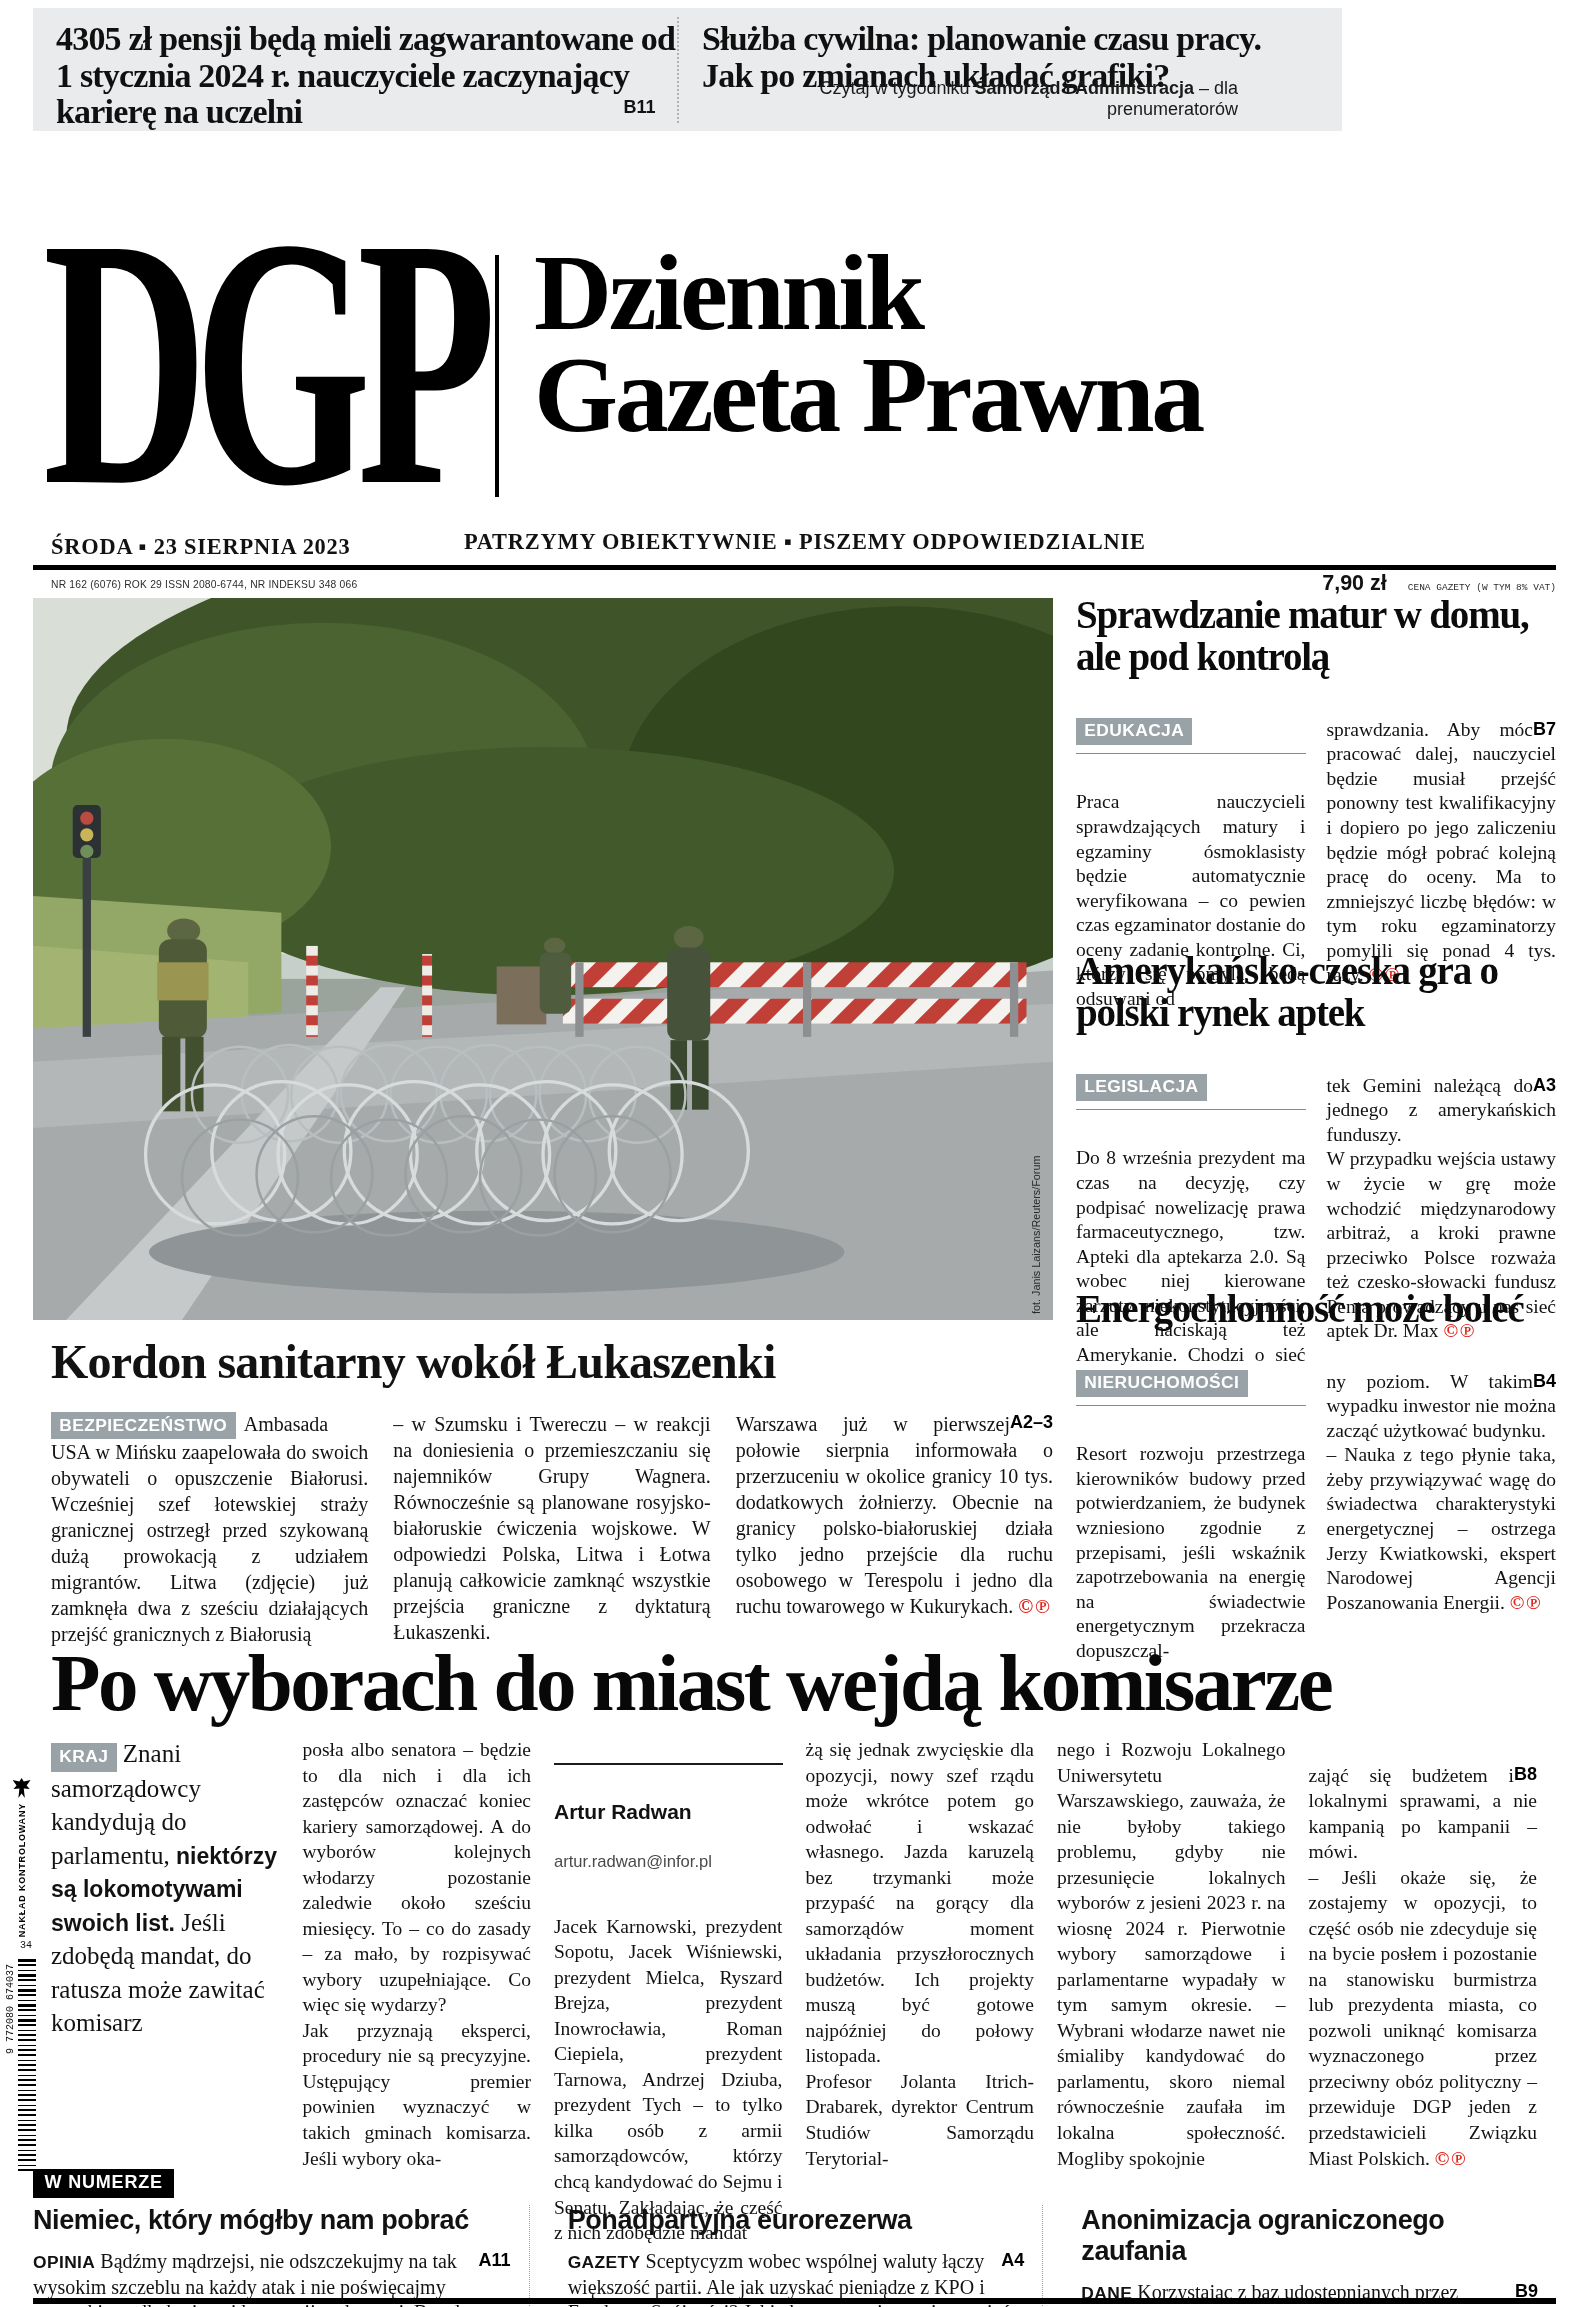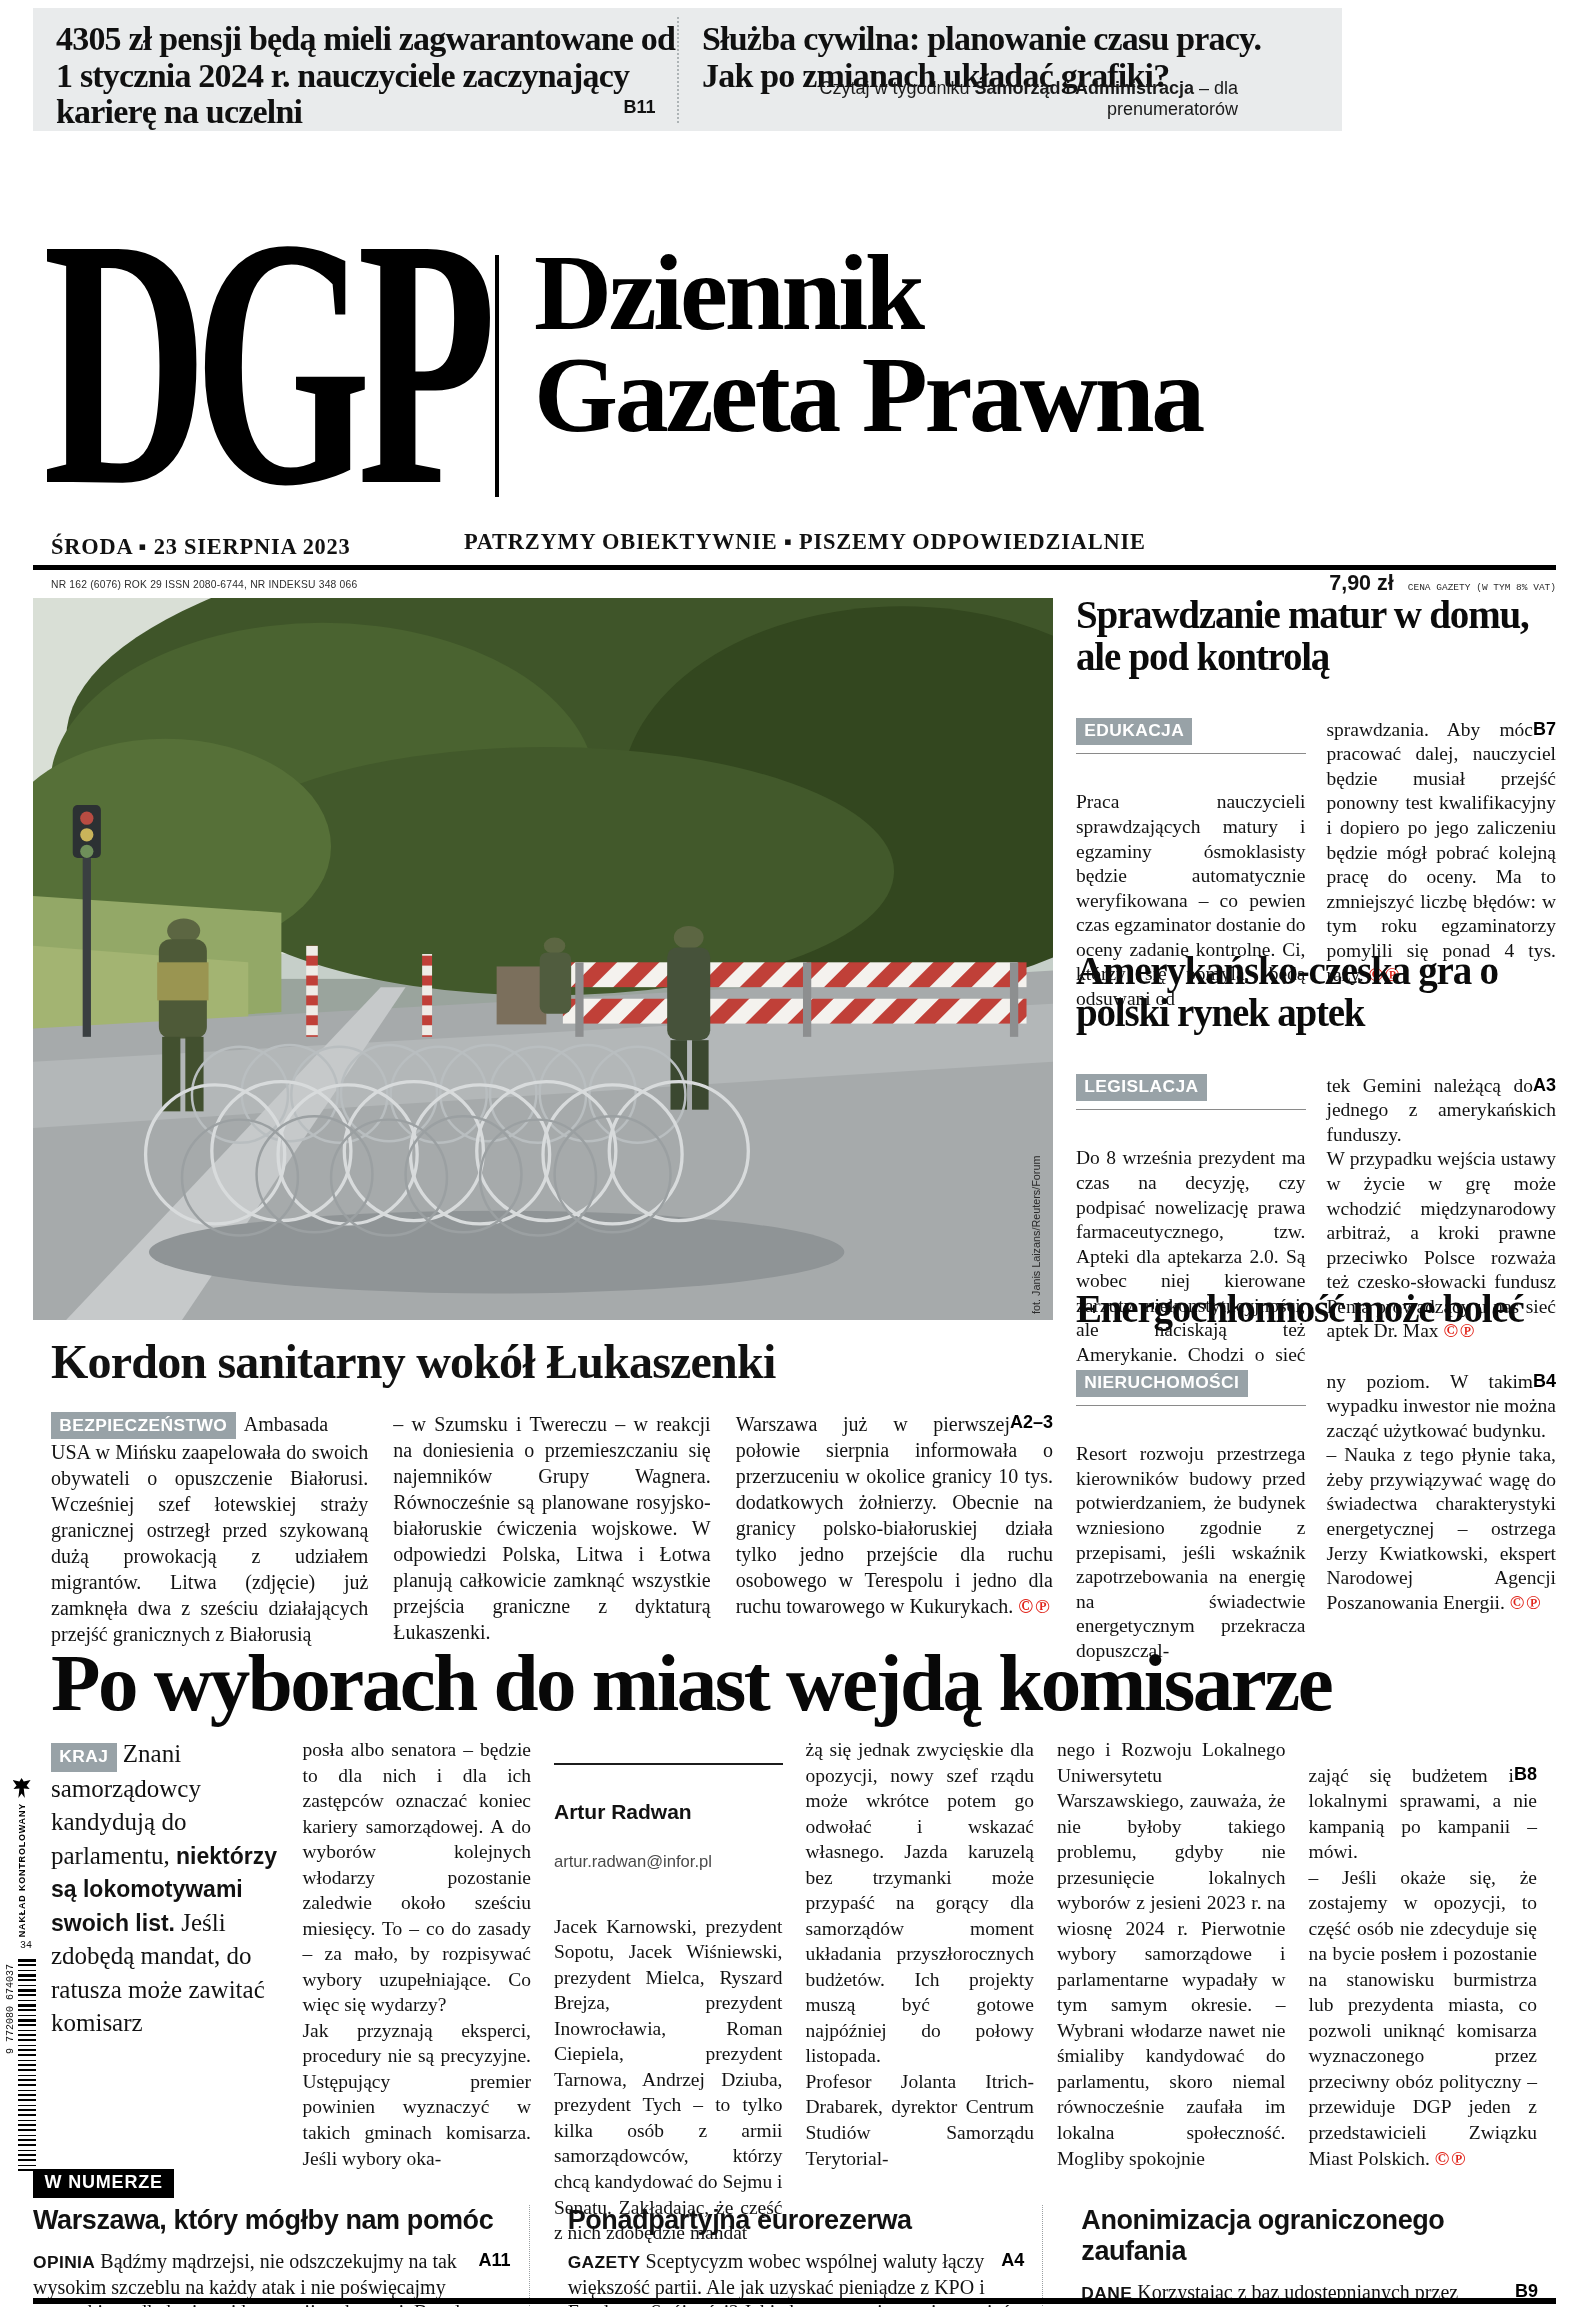--- a/index.html
+++ b/index.html
@@ -17,21 +17,21 @@
   .tb-note b { font-weight:bold; }
 
   
   .logo { position:absolute; left:43px; top:184px; font-size:356px; font-weight:700; letter-spacing:-21.5px; line-height:1; transform:scaleX(0.64); transform-origin:left top; color:#000; }
   .mast-div { position:absolute; left:495px; top:255px; width:4.1px; height:242px; background:#000; }
   .mast-title { position:absolute; left:534px; top:242px; font-size:108px; font-weight:700; line-height:0.94; letter-spacing:-3.3px; color:#000; }
   .dateline { position:absolute; left:51px; top:534px; font-size:22.4px; font-weight:700; letter-spacing:0.8px; }
   .slogan { position:absolute; left:464px; top:529px; font-size:22.4px; font-weight:700; letter-spacing:0.8px; }
   .thickrule { position:absolute; left:33px; top:565px; width:1523px; height:5px; background:#000; }
   .issueinfo { position:absolute; left:51px; top:579px; font-family:"Liberation Sans",sans-serif; font-size:10.3px; color:#2d2d2d; letter-spacing:0.2px; }
-  .pricebox { position:absolute; right:33px; top:571px; display:flex; align-items:baseline; gap:14px; }
+  .pricebox { position:absolute; right:33px; top:571px; display:flex; align-items:baseline; gap:21px; }
   .price { font-family:"Liberation Sans",sans-serif; font-weight:bold; font-size:21.5px; }
   .pricenote { font-family:Liberation Mono, monospace; font-size:9.5px; color:#2d2d2d; }
 
   
   .photo { position:absolute; left:33px; top:598px; width:1020px; height:722px; background:#9aa49d; }
   .photo svg { display:block; width:100%; height:100%; }
   .credit { position:absolute; left:1030px; top:1119px; height:195px; writing-mode:vertical-rl; transform:rotate(180deg); font-family:"Liberation Sans",sans-serif; font-size:10.8px; color:#2a2a2a; }
 
   
   .side-article { position:absolute; left:1076px; width:480px; }
@@ -274,21 +274,21 @@
   <div class="eagle"></div>
   <div class="vtext">NAKŁAD KONTROLOWANY</div>
 </div>
 <div class="barcode-suffix">34</div>
 <div class="barcode-digits">9 772080 674037</div>
 <div class="barcode"></div>
 
 <div class="wn-label">W NUMERZE</div>
 <div class="wn-row">
   <div class="wn-col">
-    <h3>Warszawa, który mógłby nam pomóc</h3>
+    <h3>Niemiec, który mógłby nam pobrać</h3>
     <div class="wn-body">
       <span class="pageref">A11</span><span class="kicker">OPINIA</span><span> Bądźmy mądrzejsi, nie odszczekujmy na tak wysokim szczeblu na każdy atak i nie poświęcajmy wszystkiego dla krajowej kampanii wyborczej. Bez dozy pragmatyzmu nic na forum unijnym nie ugramy – pisze Michał Wojtyło z Centrum Analiz Klubu Jagiellońskiego</span>
     </div>
   </div>
   <div class="wn-col">
     <h3>Ponadpartyjna eurorezerwa</h3>
     <div class="wn-body">
       <span class="pageref">A4</span><span class="kicker">GAZETY</span><span> Sceptycyzm wobec wspólnej waluty łączy większość partii. Ale jak uzyskać pieniądze z KPO i Funduszu Spójności? Jakie kompetencje powinny mieć unijne instytucje? Tu odpowiedzi ugrupowań, które wypełniły naszą ankietę, różnią się diametralnie</span>
     </div>
   </div>

